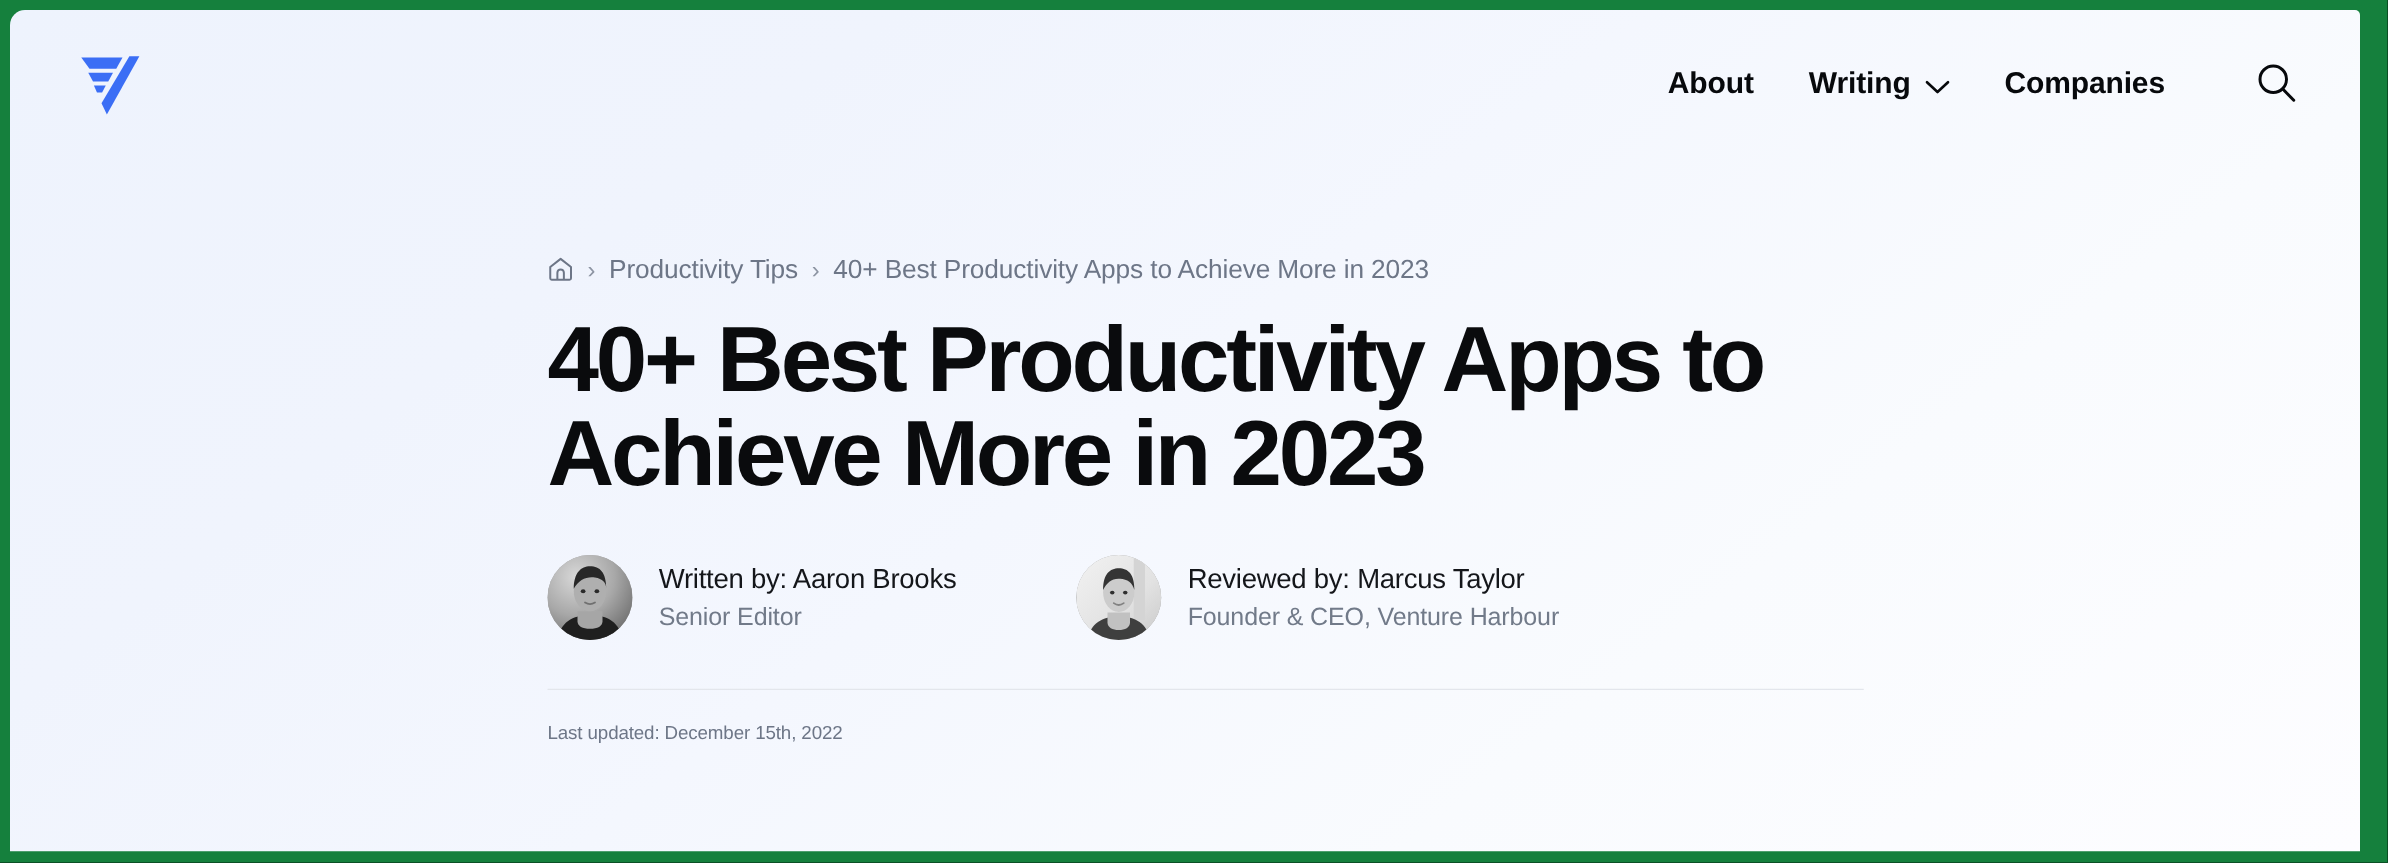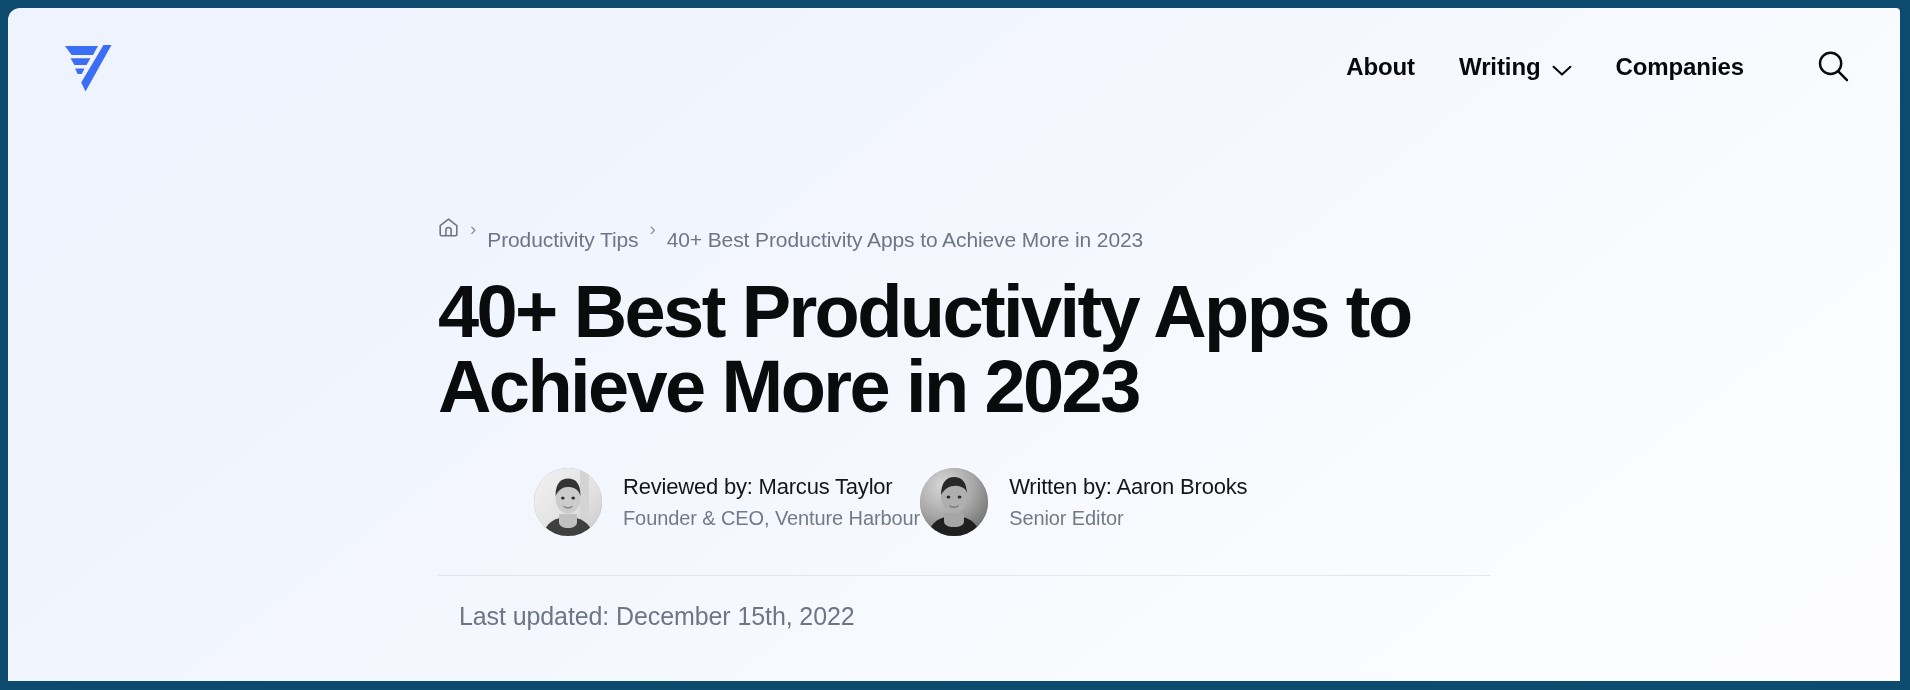--- a/index.html
+++ b/index.html
@@ -14,22 +14,22 @@
 
   body {
     font-family: "Liberation Sans", sans-serif;
     -webkit-font-smoothing: antialiased;
   }
 
   
   .frame {
     position: absolute;
     inset: 0;
-    background: #0c4a6e;
-    padding: 8px 10px 9px 8px;
+    background: #15803d;
+    padding: 8px 22px 9px 8px;
   }
 
   .viewport {
     position: relative;
     width: 100%;
     height: 100%;
     overflow: hidden;
     border-top-left-radius: 12px;
     border-top-right-radius: 4px;
     background:
@@ -122,21 +122,20 @@
   }
 
   .breadcrumb .sep {
     color: #8d95a3;
     font-size: 19px;
     line-height: 1;
   }
 
   .breadcrumb .crumb {
     cursor: pointer;
-    margin-top: 24px;
   }
 
   .breadcrumb .crumb.current {
     cursor: default;
   }
 
   .page-title {
     margin-top: 22px;
     font-size: 74px;
     line-height: 1.02;
@@ -195,24 +194,23 @@
   
   .divider {
     margin-top: 39px;
     width: 1053px;
     height: 1px;
     background: #e3e6ec;
   }
 
   .updated {
     margin-top: 26px;
-    font-size: 25px;
+    font-size: 15px;
     color: #6d7687;
     letter-spacing: -0.1px;
-    margin-left: 21px;
   }
 </style>
 </head>
 <body>
 
 <div class="frame">
   <div class="viewport">
 
     <header class="site-header">
 
@@ -265,20 +263,46 @@
         </a>
         <span class="sep">›</span>
         <a class="crumb">Productivity Tips</a>
         <span class="sep">›</span>
         <span class="crumb current">40+ Best Productivity Apps to Achieve More in 2023</span>
       </div>
 
       <h1 class="page-title">40+ Best Productivity Apps to Achieve More in 2023</h1>
 
       <div class="bylines">
+
+        <div class="byline author">
+          <div class="avatar">
+            <svg viewBox="0 0 68 68" aria-hidden="true">
+              <defs>
+                <radialGradient id="bgA" cx="34%" cy="26%" r="82%">
+                  <stop offset="0%" stop-color="#d8d8d8"></stop>
+                  <stop offset="55%" stop-color="#a8a8a8"></stop>
+                  <stop offset="100%" stop-color="#6f6f6f"></stop>
+                </radialGradient>
+              </defs>
+              <rect width="68" height="68" fill="url(#bgA)"></rect>
+              <path d="M8 68 C10 54 20 48 34 48 C48 48 58 54 60 68 Z" fill="#1d1f21"></path>
+              <path d="M24 45 h20 v8 c0 4 -4 6 -10 6 s-10 -2 -10 -6 z" fill="#c4a08a"></path>
+              <ellipse cx="34" cy="29" rx="13" ry="16" fill="#cfa98f"></ellipse>
+              <path d="M21 27 C21 14 27 9 34 9 C42 9 47 14 47 27 C47 22 44 19 38 18 C31 17 25 20 21 27 Z" fill="#25282b"></path>
+              <ellipse cx="28.5" cy="29" rx="1.9" ry="1.6" fill="#2a2a2a"></ellipse>
+              <ellipse cx="39.5" cy="29" rx="1.9" ry="1.6" fill="#2a2a2a"></ellipse>
+              <path d="M30 38 q4 2.6 8 0" stroke="#8d6a55" stroke-width="1.4" fill="none" stroke-linecap="round"></path>
+            </svg>
+          </div>
+          <div class="byline-text">
+            <div class="byline-name">Written by: Aaron Brooks</div>
+            <div class="byline-role">Senior Editor</div>
+          </div>
+        </div>
 
         <div class="byline reviewer">
           <div class="avatar">
             <svg viewBox="0 0 68 68" aria-hidden="true">
               <defs>
                 <linearGradient id="bgB" x1="0" y1="0" x2="1" y2="1">
                   <stop offset="0%" stop-color="#f2f2f2"></stop>
                   <stop offset="60%" stop-color="#e2e2e2"></stop>
                   <stop offset="100%" stop-color="#c9c9c9"></stop>
                 </linearGradient>
@@ -292,46 +316,20 @@
               <ellipse cx="28.8" cy="30" rx="1.8" ry="1.5" fill="#32302f"></ellipse>
               <ellipse cx="39.2" cy="30" rx="1.8" ry="1.5" fill="#32302f"></ellipse>
               <path d="M30 38.5 q4 3 8 0" stroke="#a87a5f" stroke-width="1.4" fill="none" stroke-linecap="round"></path>
             </svg>
           </div>
           <div class="byline-text">
             <div class="byline-name">Reviewed by: Marcus Taylor</div>
             <div class="byline-role">Founder &amp; CEO, Venture Harbour</div>
           </div>
         </div>
-
-        <div class="byline author">
-          <div class="avatar">
-            <svg viewBox="0 0 68 68" aria-hidden="true">
-              <defs>
-                <radialGradient id="bgA" cx="34%" cy="26%" r="82%">
-                  <stop offset="0%" stop-color="#d8d8d8"></stop>
-                  <stop offset="55%" stop-color="#a8a8a8"></stop>
-                  <stop offset="100%" stop-color="#6f6f6f"></stop>
-                </radialGradient>
-              </defs>
-              <rect width="68" height="68" fill="url(#bgA)"></rect>
-              <path d="M8 68 C10 54 20 48 34 48 C48 48 58 54 60 68 Z" fill="#1d1f21"></path>
-              <path d="M24 45 h20 v8 c0 4 -4 6 -10 6 s-10 -2 -10 -6 z" fill="#c4a08a"></path>
-              <ellipse cx="34" cy="29" rx="13" ry="16" fill="#cfa98f"></ellipse>
-              <path d="M21 27 C21 14 27 9 34 9 C42 9 47 14 47 27 C47 22 44 19 38 18 C31 17 25 20 21 27 Z" fill="#25282b"></path>
-              <ellipse cx="28.5" cy="29" rx="1.9" ry="1.6" fill="#2a2a2a"></ellipse>
-              <ellipse cx="39.5" cy="29" rx="1.9" ry="1.6" fill="#2a2a2a"></ellipse>
-              <path d="M30 38 q4 2.6 8 0" stroke="#8d6a55" stroke-width="1.4" fill="none" stroke-linecap="round"></path>
-            </svg>
-          </div>
-          <div class="byline-text">
-            <div class="byline-name">Written by: Aaron Brooks</div>
-            <div class="byline-role">Senior Editor</div>
-          </div>
-        </div>
       </div>
 
       <div class="divider"></div>
 
       <div class="updated">Last updated: December 15th, 2022</div>
     </main>
 
   </div>
 </div>
 

